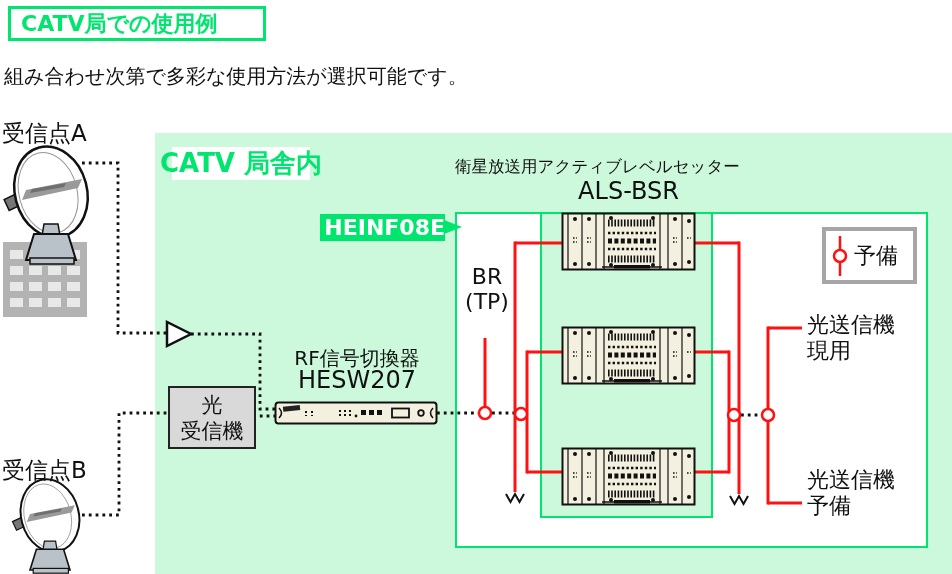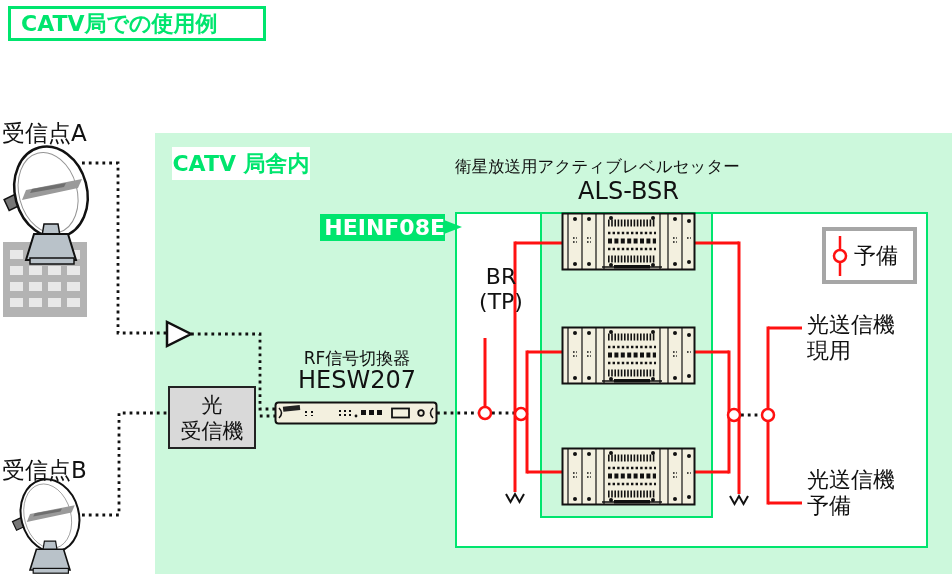--- a/index.html
+++ b/index.html
@@ -19,40 +19,40 @@
   }
   #subtitle{left:4px;top:63px;font-size:20px;z-index:4;white-space:nowrap;}
 
   
   #station-region{left:155px;top:133px;width:797px;height:441px;background:#ccf8dc;z-index:0;}
   #outer-box{left:455px;top:212px;width:469px;height:332px;background:#fff;border:2px solid #00e56e;z-index:1;}
   #inner-box{left:540px;top:212px;width:169px;height:302px;background:#ccf8dc;border:2px solid #00e56e;z-index:2;}
 
   #station-label{
     left:172px;top:147px;width:138px;height:33px;background:#fff;
-    color:#00e56e;font-size:22px;font-weight:bold;z-index:4;
+    color:#00e56e;font-size:26px;font-weight:bold;z-index:4;
     display:flex;align-items:center;justify-content:center;white-space:nowrap;
   }
 
   
   #draw{left:0;top:0;z-index:3;}
 
   
   .lbl{z-index:4;white-space:nowrap;}
   #rec-a{left:2px;top:118px;font-size:23px;}
   #rec-b{left:2px;top:455px;font-size:23px;}
   #setter-title{left:455px;top:156px;width:285px;text-align:center;font-size:16.5px;}
   .als-lbl{width:133px;text-align:center;font-size:24px;}
   #als-bsr-label{left:562px;top:177px;}
   #als-csr-label{left:562px;top:291px;}
   #als-bsl-label{left:562px;top:412px;}
   #rf-label{left:281px;top:348px;width:152px;text-align:center;line-height:20px;}
-  #rf-label .l1{font-size:17px;}
+  #rf-label .l1{font-size:20px;}
   #rf-label .l2{font-size:24px;line-height:24px;}
-  #br-label{left:455px;top:264px;width:64px;text-align:center;font-size:22px;line-height:25px;padding-left:14px;}
+  #br-label{left:455px;top:264px;width:64px;text-align:center;font-size:22px;line-height:25px;}
   #heinf-callout{
     left:320px;top:214px;width:125px;height:27px;background:#00e56e;
     color:#fff;font-size:22px;font-weight:bold;z-index:5;
     display:flex;align-items:center;justify-content:flex-end;
   }
   #heinf-callout:after{
     content:"";position:absolute;right:-17px;top:6px;
     border-left:18px solid #00e56e;border-top:7px solid transparent;border-bottom:7px solid transparent;
   }
   #opt-rx{
@@ -68,20 +68,21 @@
   .tx-lbl{font-size:22px;line-height:26px;}
   #tx-active{left:807px;top:312px;}
   #tx-spare{left:807px;top:467px;}
 </style>
 </head>
 <body>
 
 <div id="stage">
 
   <div class="abs" id="title-box">CATV局での使用例</div>
+  <div class="abs" id="subtitle">組み合わせ次第で多彩な使用方法が選択可能です。</div>
 
   <div class="abs" id="station-region"></div>
   <div class="abs" id="outer-box"></div>
   <div class="abs" id="inner-box"></div>
   <div class="abs" id="station-label">CATV 局舎内</div>
 
   <svg class="abs" id="draw" width="952" height="574" viewBox="0 0 952 574">
     <defs>
       <g id="dish">
         <line x1="10" y1="62" x2="36" y2="72" stroke="#111" stroke-width="2"></line>

